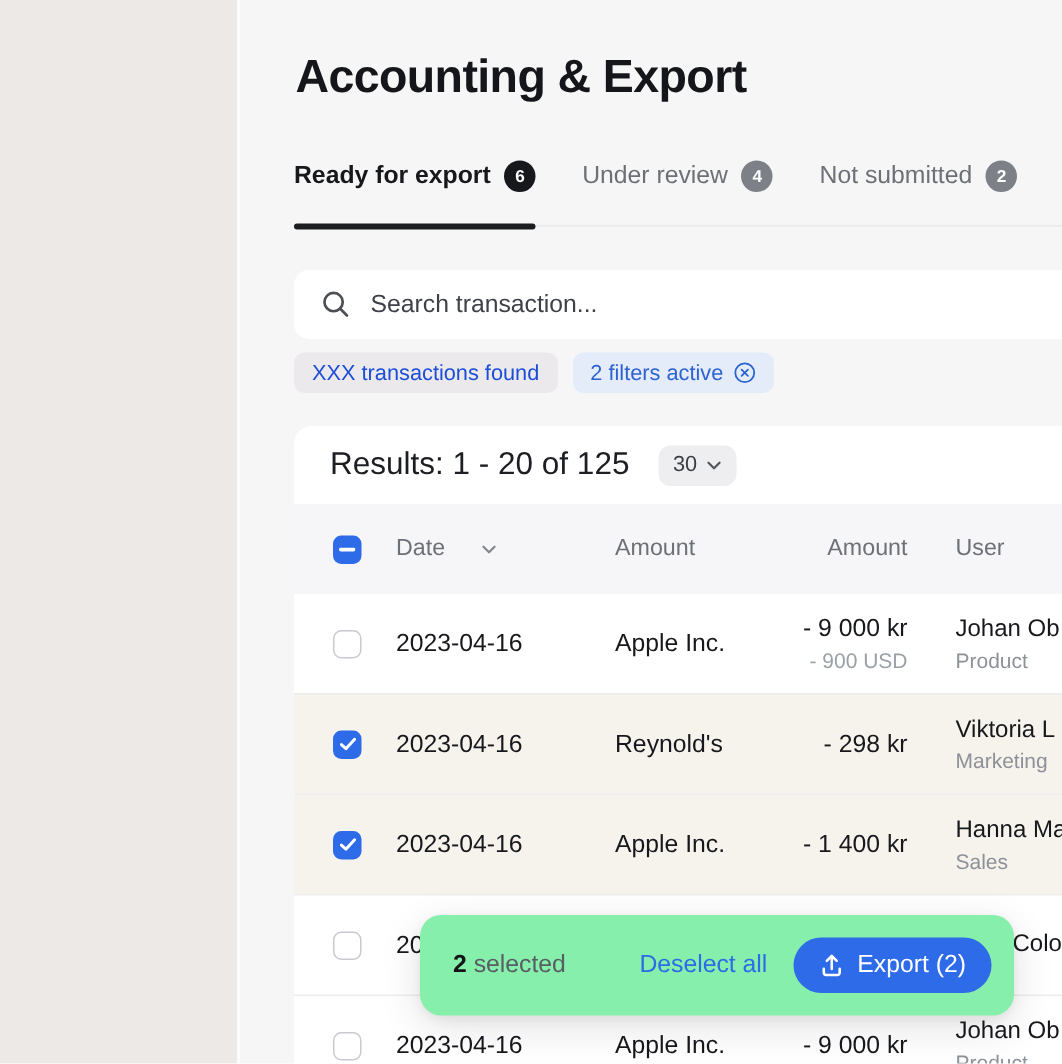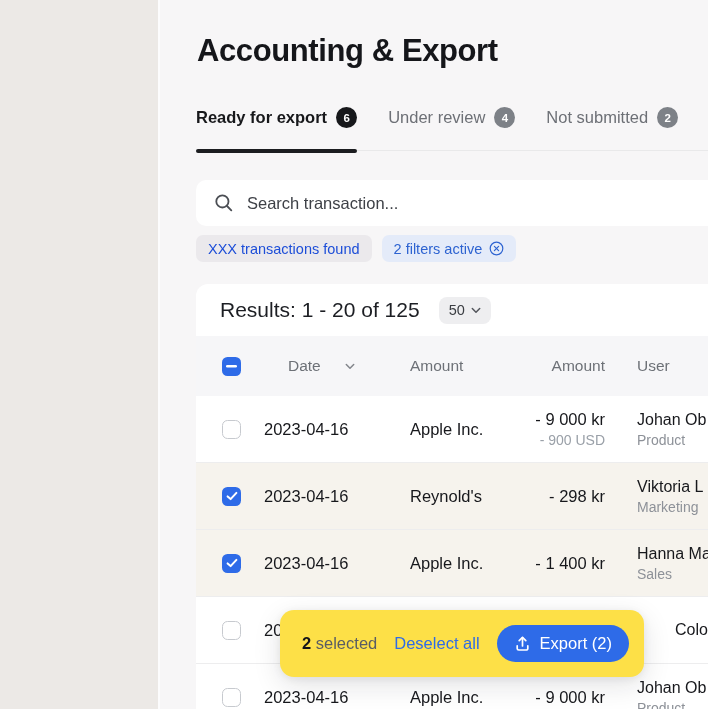--- a/index.html
+++ b/index.html
@@ -32,35 +32,35 @@
   .results-card { margin-top:22px; width:669px; background:#fff; border-radius:12px 12px 0 0; }
   .results-bar { height:52px; display:flex; align-items:center; padding-left:24px; gap:19px; }
   .results-text { font-size:21px; font-weight:500; color:#1c1e23; white-space:nowrap; }
   .page-size { height:27px; background:#eeeef0; border-radius:8px; padding:0 10px; display:flex; align-items:center; gap:6px; font-size:14.5px; color:#3a3d42; cursor:pointer; }
 
   .grid-cols { display:grid; grid-template-columns:68px 146px 110px 85px 260px; align-items:center; }
   .thead { height:60px; background:#f6f6f8; font-size:15.5px; color:#6d7177; }
   .c-check { padding-left:26px; }
   .c-amount { text-align:right; white-space:nowrap; }
   .c-user { padding-left:32px; white-space:nowrap; }
-  .th-date { display:flex; align-items:center; gap:24px; cursor:pointer; white-space:nowrap;margin-left:24px; }
+  .th-date { display:flex; align-items:center; gap:24px; cursor:pointer; white-space:nowrap; }
 
   .row { height:66px; background:#fff; font-size:16.5px; color:#17181c; cursor:pointer; }
   .row + .row { border-top:1px solid #ededee; }
   .row.selected { background:#f6f3ed; }
   .row .c-date, .row .c-vendor { white-space:nowrap; }
   .amt-sec { font-size:14px; color:#9aa0a8; margin-top:3px; }
   .uname { font-size:16px; font-weight:500; color:#17181c; }
   .udept { font-size:14px; color:#8d9198; margin-top:3px; }
   .row[data-idx="3"] .uname { padding-left:38px; }
 
   .cb { width:19px; height:19px; border-radius:5.5px; box-sizing:border-box; border:1.5px solid #c7cacf; background:#fff; display:flex; align-items:center; justify-content:center; cursor:pointer; }
   .cb.on { border:none; background:#2e6be8; }
 
-  .action-bar { position:absolute; left:280px; top:610px; width:364px; height:67px; background:#fde047; border-radius:14px; z-index:5; display:flex; align-items:center; padding:0 15px 0 22px; box-sizing:border-box; box-shadow:0 8px 28px rgba(22,24,30,.12), 0 2px 8px rgba(22,24,30,.07); }
+  .action-bar { position:absolute; left:280px; top:610px; width:396px; height:67px; background:#86efac; border-radius:14px; z-index:5; display:flex; align-items:center; padding:0 15px 0 22px; box-sizing:border-box; box-shadow:0 8px 28px rgba(22,24,30,.12), 0 2px 8px rgba(22,24,30,.07); }
   .sel-text { font-size:16.5px; color:#595d64; white-space:nowrap; }
   .sel-text b { color:#141519; font-weight:700; }
   .deselect { margin-left:auto; margin-right:17px; color:#2e6be8; font-size:16.5px; font-weight:500; white-space:nowrap; cursor:pointer; }
   .export-btn { height:37px; padding:0 17px; border:none; border-radius:19px; background:#2e6be8; color:#fff; font-family:"Liberation Sans",sans-serif; font-size:16.5px; font-weight:500; display:flex; align-items:center; gap:9px; cursor:pointer; white-space:nowrap;justify-content:center; }
 </style>
 </head>
 <body>
 
 <div class="side-strip"></div>
 
@@ -104,21 +104,21 @@
         <line x1="5.4" y1="5.4" x2="9.6" y2="9.6" stroke="#2d63d1" stroke-width="1.2" stroke-linecap="round"></line>
         <line x1="9.6" y1="5.4" x2="5.4" y2="9.6" stroke="#2d63d1" stroke-width="1.2" stroke-linecap="round"></line>
       </svg>
     </div>
   </div>
 
   <div class="results-card">
     <div class="results-bar">
       <span class="results-text">Results: 1 - 20 of 125</span>
       <div class="page-size">
-        <span>50</span>
+        <span>30</span>
         <svg width="10" height="7" viewBox="0 0 10 7">
           <path d="M1.3 1.5 L5 5.2 L8.7 1.5" fill="none" stroke="#53565c" stroke-width="1.5" stroke-linecap="round" stroke-linejoin="round"></path>
         </svg>
       </div>
     </div>
 
     <div class="thead grid-cols">
       <div class="c-check">
         <div class="cb on">
           <svg width="11" height="3" viewBox="0 0 11 3">

